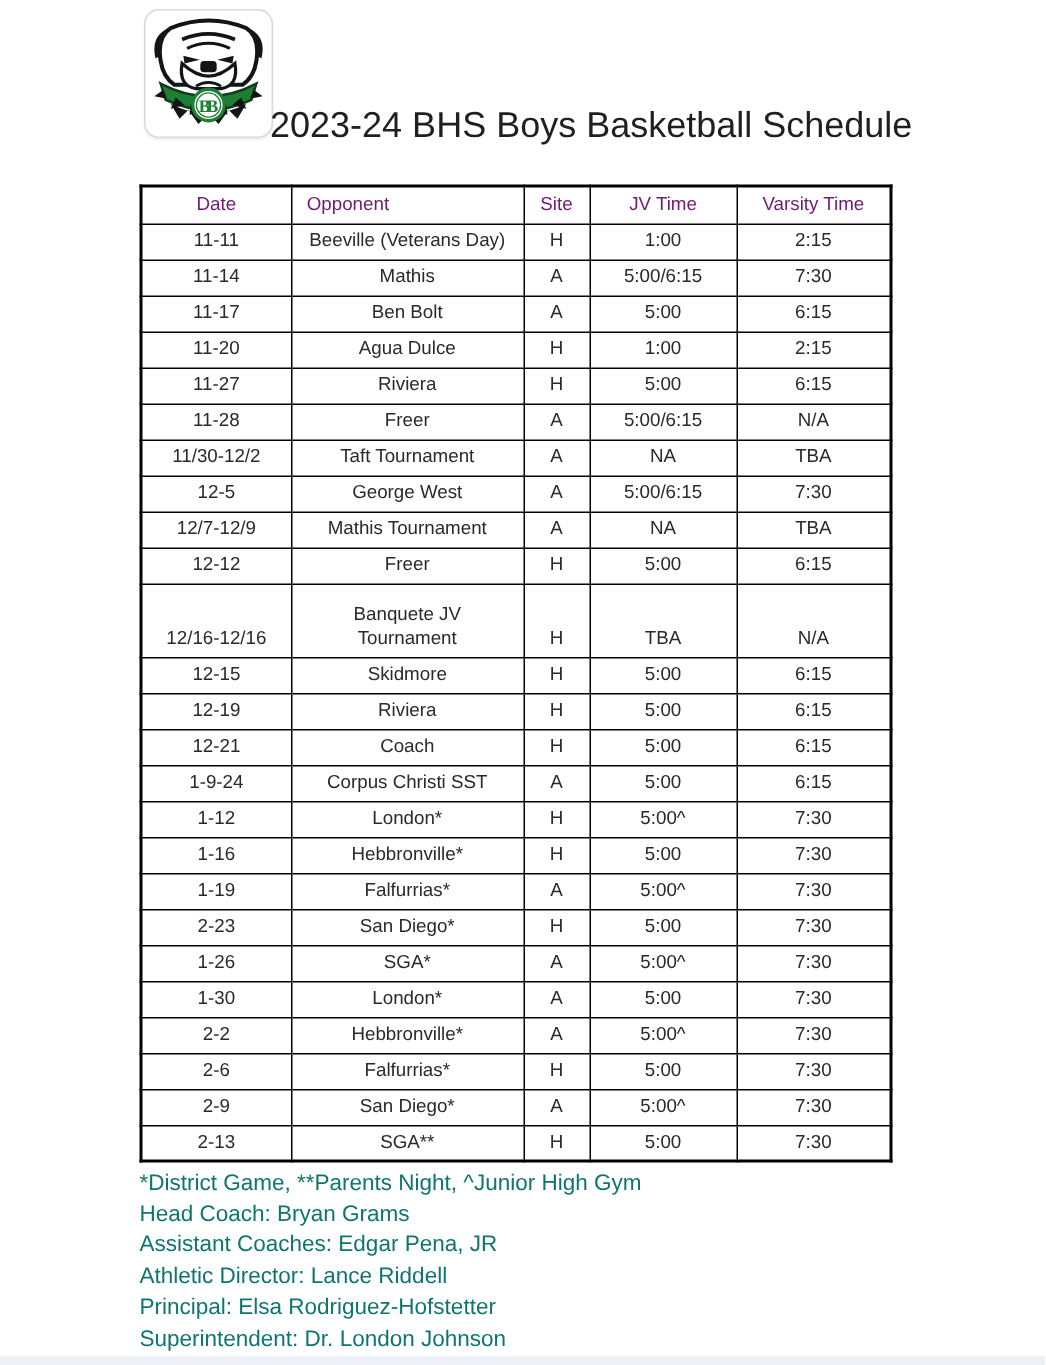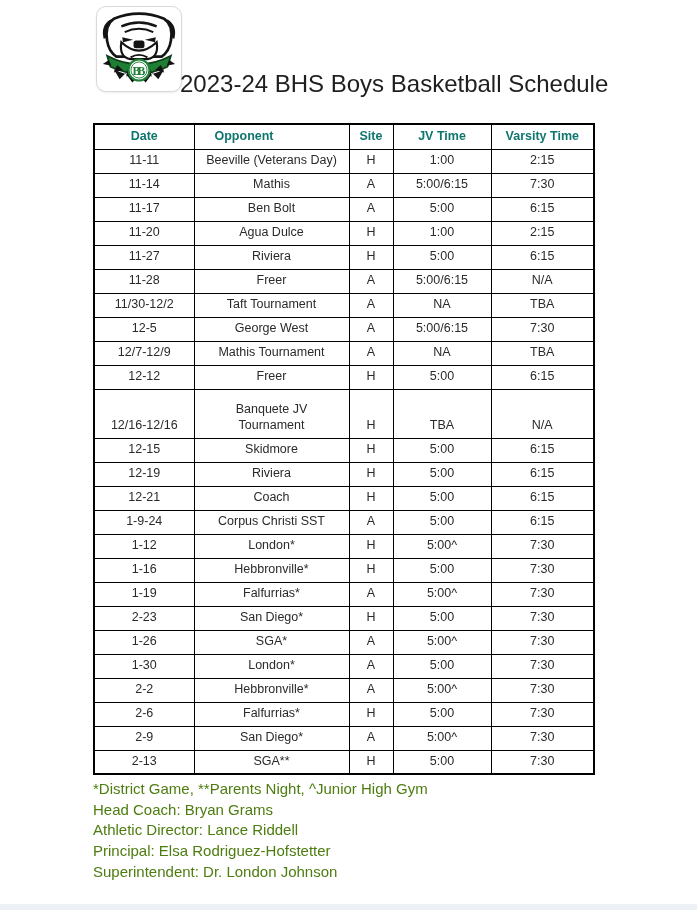--- a/index.html
+++ b/index.html
@@ -22,26 +22,26 @@
                  border:2px solid #000;}
   table.schedule th,table.schedule td{
       border:1px solid #000;
       font-size:12.5px;line-height:1.3;
       text-align:center;vertical-align:bottom;
       padding:2px 3px 4px 3px;color:#2a2a2a;
       overflow:hidden;}
   table.schedule thead tr{height:25px;}
   table.schedule tbody tr{height:24px;}
   table.schedule tbody tr.tall{height:49px;}
-  table.schedule th{font-weight:700;color:#0f766e;}
-  table.schedule th.left{text-align:left;padding-left:20px;}
+  table.schedule th{font-weight:400;color:#701a75;}
+  table.schedule th.left{text-align:left;padding-left:10px;}
   td.opp{white-space:pre-line;}
 
   
-  .footer{position:absolute;left:93px;top:779px;font-size:15px;line-height:20.7px;color:#4d7c0f;}
+  .footer{position:absolute;left:93px;top:779px;font-size:15px;line-height:20.7px;color:#0f766e;}
   .footer div{white-space:nowrap;}
 
   
   .bottom-strip{position:absolute;left:0;right:0;bottom:0;height:6px;background:#edf1f6;}
 </style>
 </head>
 <body>
 
 <div class="page">
 
@@ -278,19 +278,20 @@
           <td>H</td>
           <td>5:00</td>
           <td>7:30</td>
         </tr>
       </tbody>
   </table>
 
   <div class="footer">
     <div>*District Game, **Parents Night, ^Junior High Gym</div>
   <div>Head Coach: Bryan Grams</div>
+      <div>Assistant Coaches: Edgar Pena, JR</div>
       <div>Athletic Director: Lance Riddell</div>
       <div>Principal: Elsa Rodriguez-Hofstetter</div>
       <div>Superintendent: Dr. London Johnson</div>
     </div>
 
   <div class="bottom-strip"></div>
 </div>
 
 </body></html>

